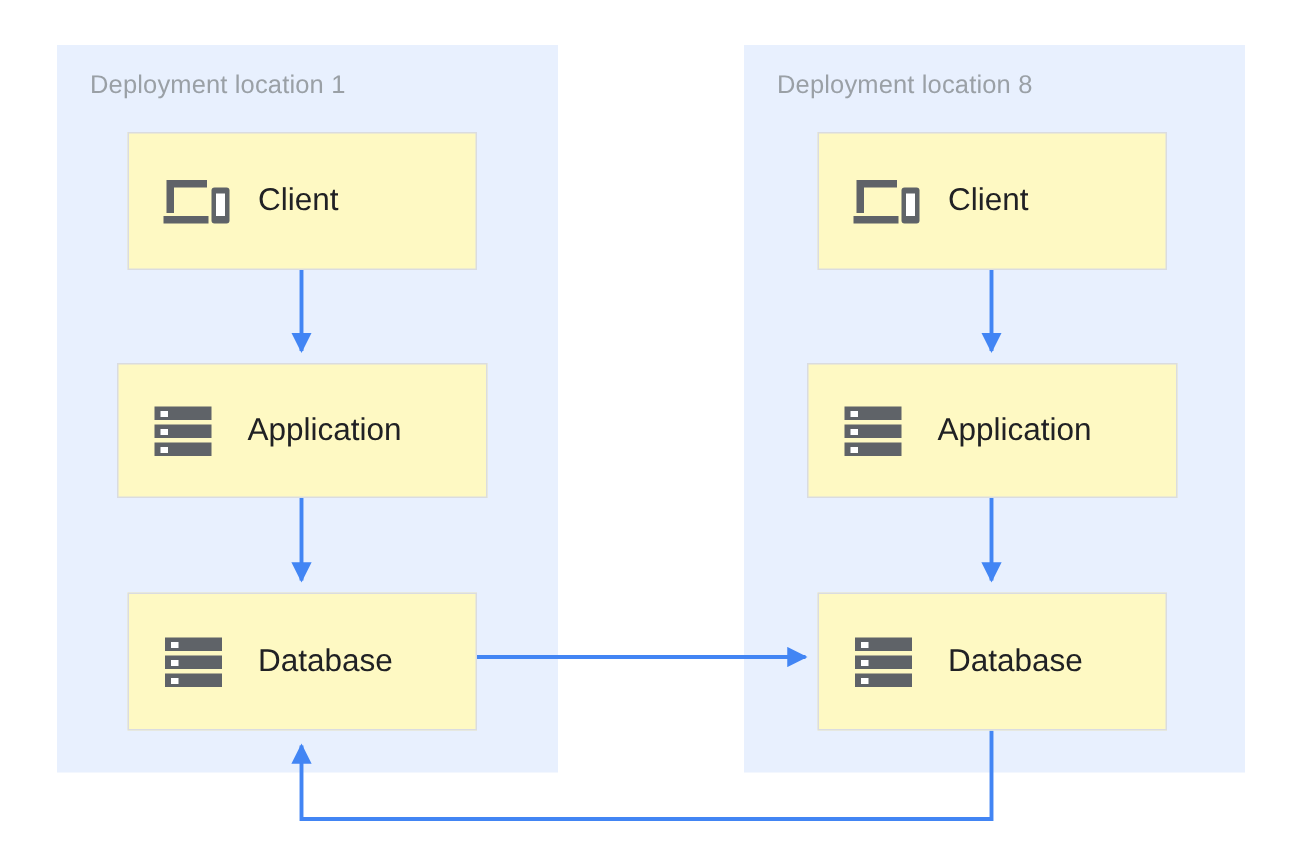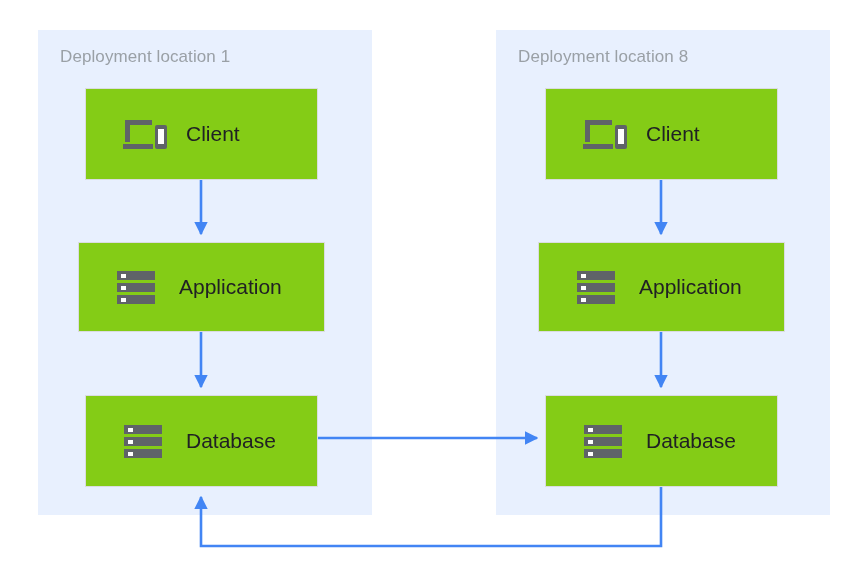--- a/index.html
+++ b/index.html
@@ -35,26 +35,26 @@
     font-size: 17px;
     line-height: 20px;
     color: #9aa0a6;
     white-space: nowrap;
     letter-spacing: 0.1px;
   }
 
   
   .node {
     position: absolute;
-    background: #84cc16;
+    background: #fef9c3;
     border: 1px solid #dadce0;
     box-sizing: border-box;
     display: flex;
     align-items: center;
-    padding-left: 36px;
+    padding-left: 22px;
   }
   .node-label {
     font-size: 21px;
     line-height: 24px;
     color: #202124;
     white-space: nowrap;
     margin-left: 18px;
   }
 
   

